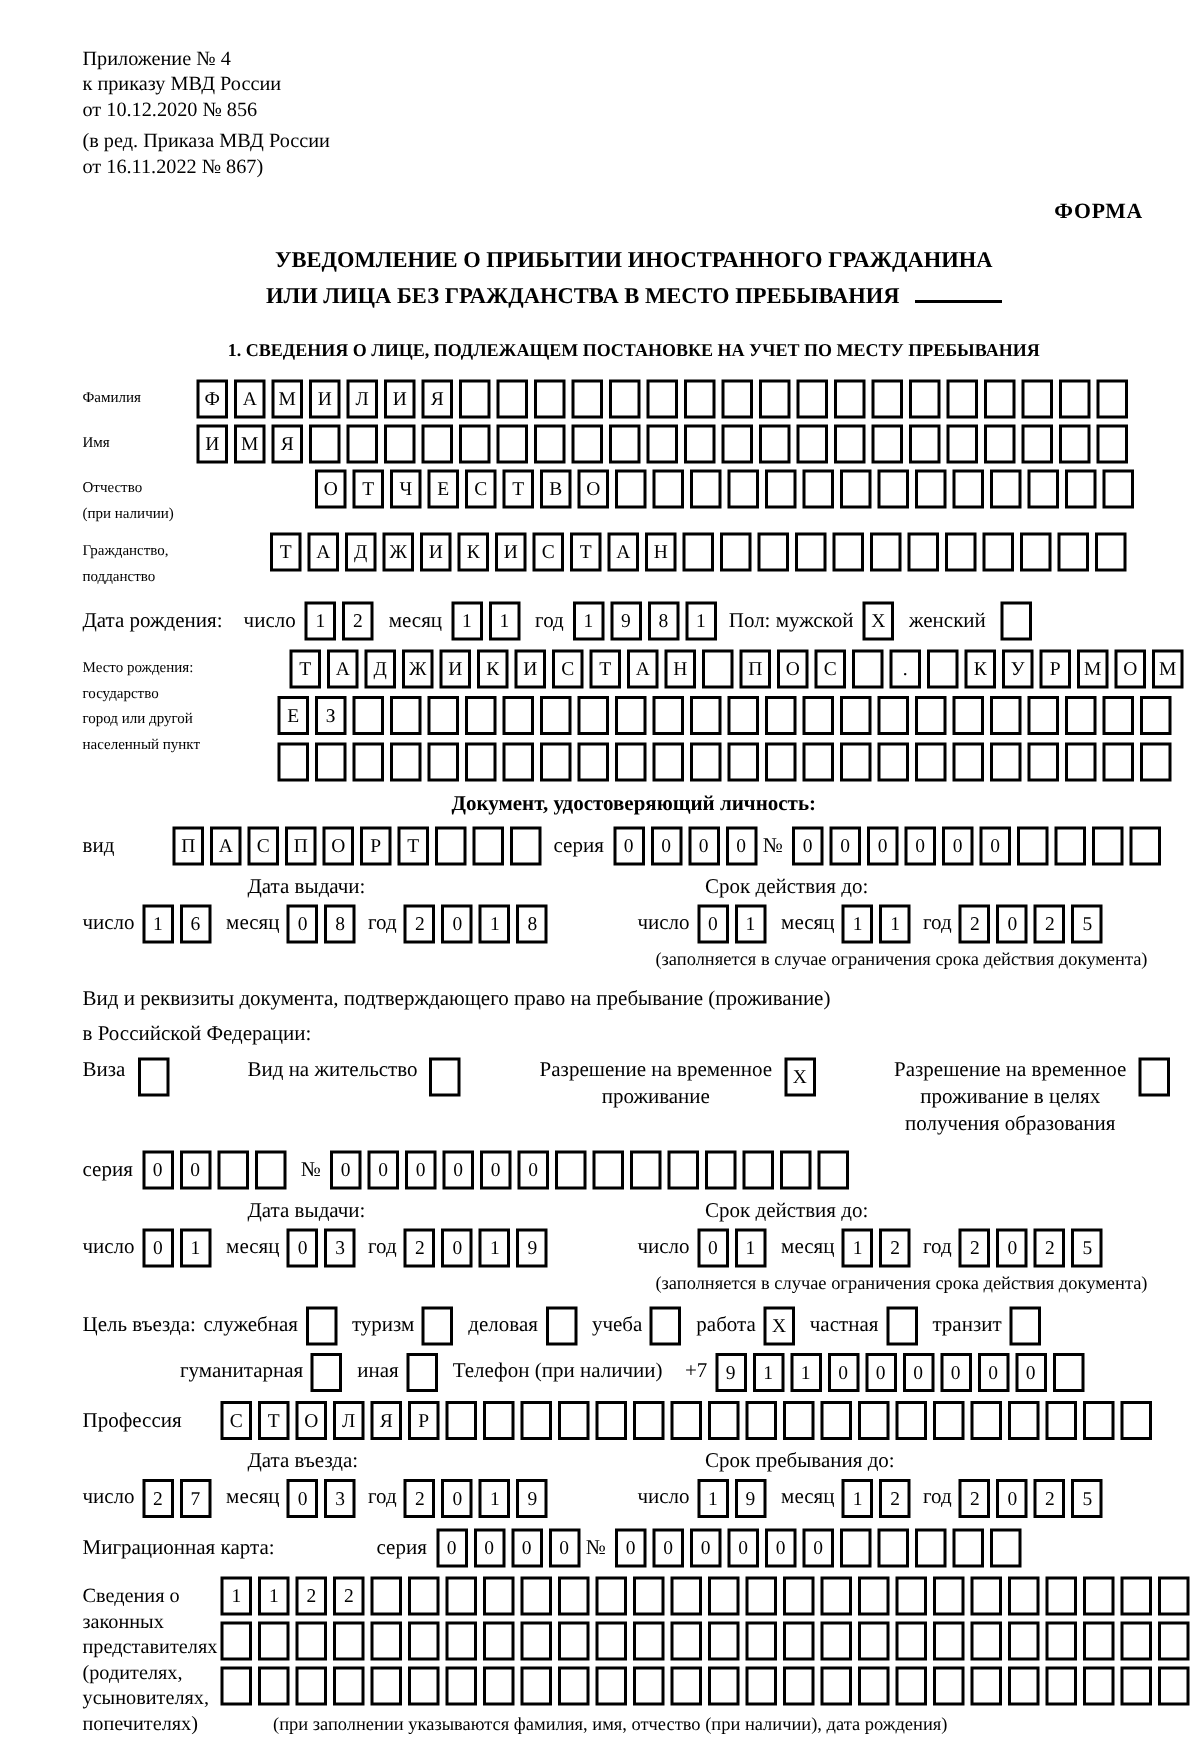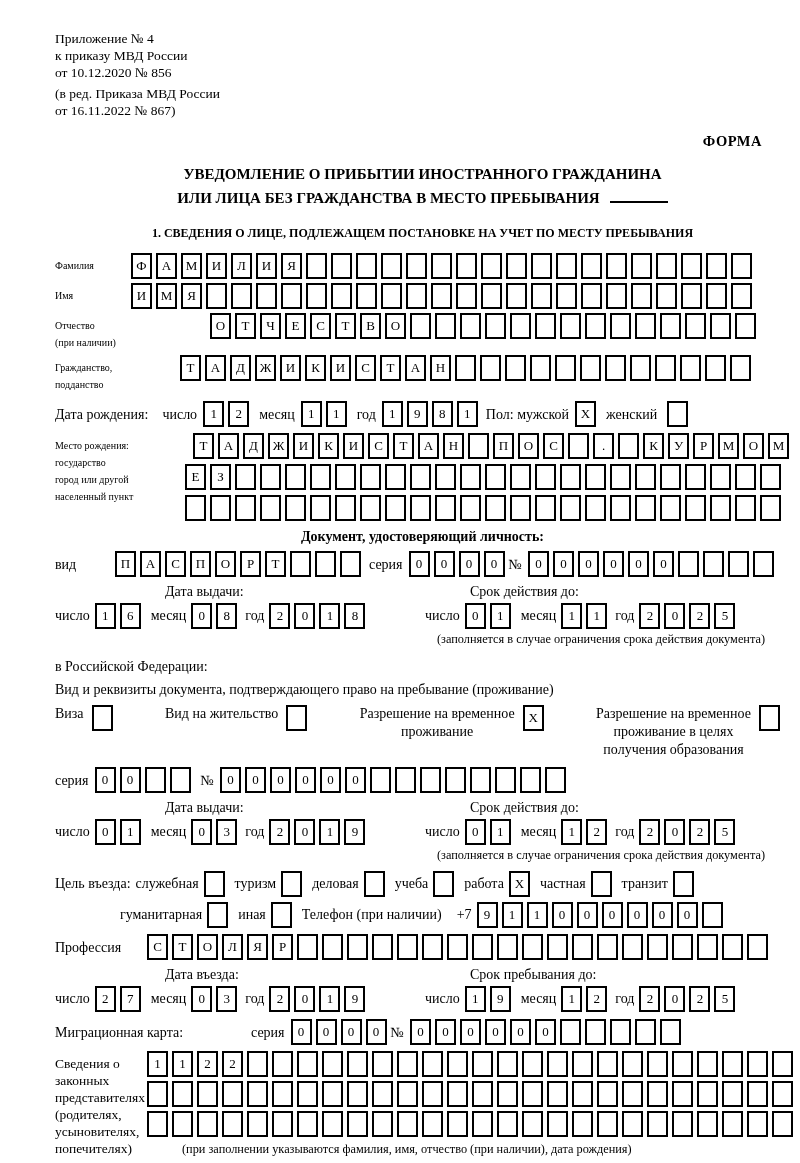--- a/index.html
+++ b/index.html
@@ -396,22 +396,22 @@
             <span class="cell">0</span>
             <span class="cell">2</span>
             <span class="cell">5</span>
           </span>
       </div>
     </div>
   </div>
   <div class="note">(заполняется в случае ограничения срока действия документа)</div>
 
   <div class="intro">
+    <div>Вид и реквизиты документа, подтверждающего право на пребывание (проживание)</div>
     <div>в Российской Федерации:</div>
-    <div>Вид и реквизиты документа, подтверждающего право на пребывание (проживание)</div>
   </div>
 
   <div class="optrow">
     <div class="opt">
       <span class="olabel">Виза</span>
       <span class="cell"></span>
     </div>
     <div class="opt">
       <span class="olabel">Вид на жительство</span>
       <span class="cell"></span>

